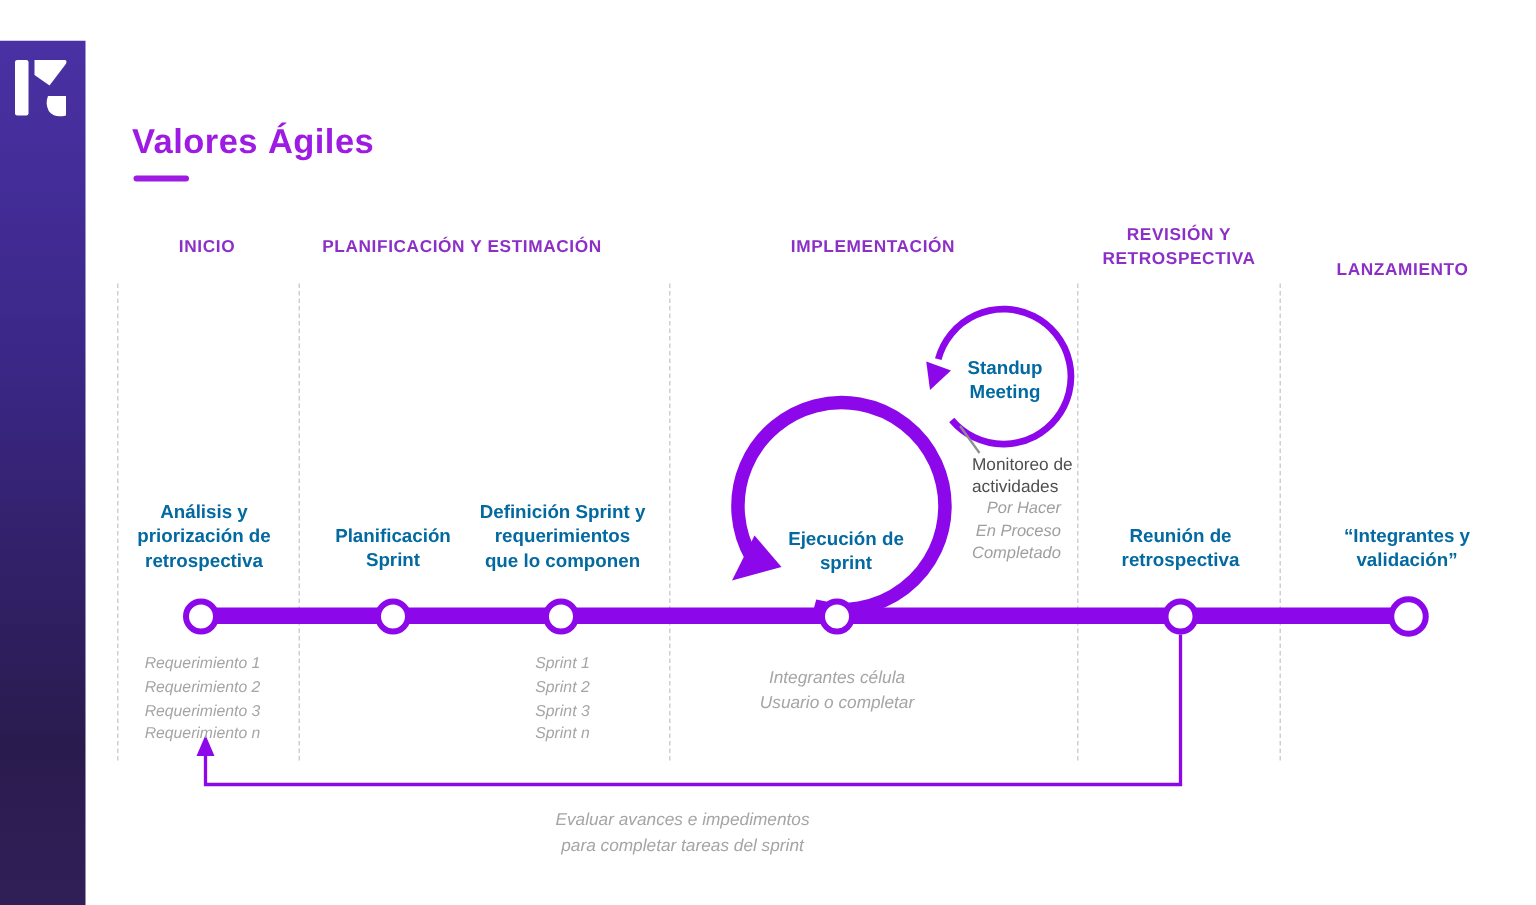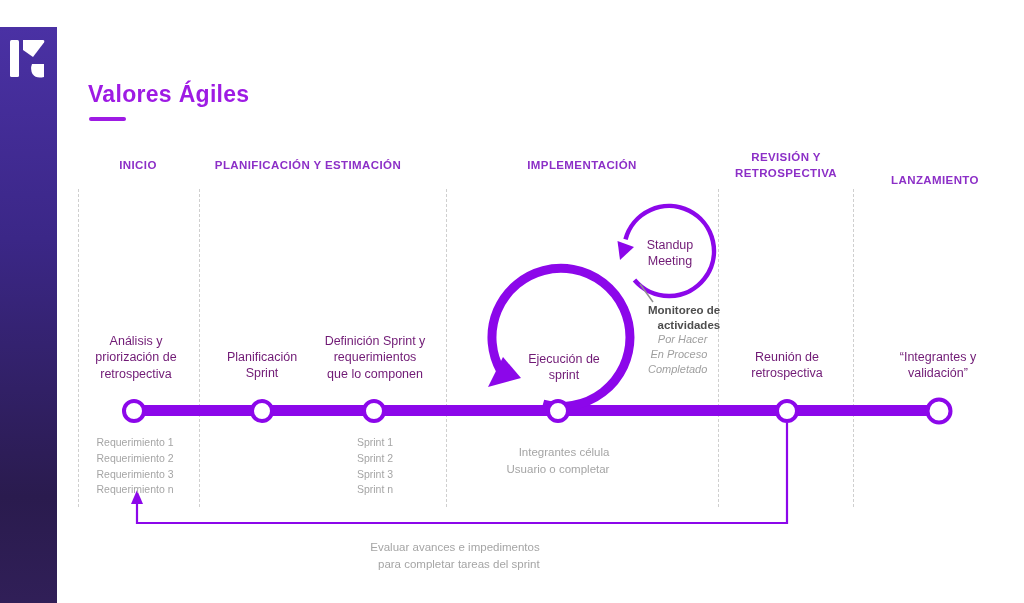--- a/index.html
+++ b/index.html
@@ -33,30 +33,30 @@
   }
   .dot{
     position:absolute;top:384px;width:16px;height:16px;background:#fff;
     border:4.5px solid #8c07ea;border-radius:50%;
     transform:translate(-50%,-50%);z-index:4;box-sizing:content-box;
   }
   .dot.big{width:19px;height:19px;}
   .pre{white-space:pre-line;}
   .mlabel{
     position:absolute;transform:translateX(-50%);text-align:center;
-    font-size:12.5px;font-weight:normal;color:#701a75;line-height:1.3;z-index:5;
+    font-size:12.5px;font-weight:bold;color:#0369a1;line-height:1.3;z-index:5;
   }
   .note{
-    position:absolute;transform:translateX(-50%);text-align:right;
-    font-size:10.5px;color:#a5a5a5;line-height:1.5;z-index:5;
+    position:absolute;transform:translateX(-50%);text-align:center;
+    font-size:10.5px;font-style:italic;color:#a5a5a5;line-height:1.5;z-index:5;
   }
   .note.mid{font-size:11.5px;}
   .montitle{
-    position:absolute;left:648px;top:276px;font-size:11.5px;font-weight:bold;
-    color:#4e4e4e;line-height:1.3;z-index:5;text-align:right;
+    position:absolute;left:648px;top:276px;font-size:11.5px;font-weight:normal;
+    color:#4e4e4e;line-height:1.3;z-index:5;text-align:left;
   }
   .monitems{
     position:absolute;left:648px;top:305px;font-size:11px;font-style:italic;
     color:#9f9f9f;line-height:1.35;z-index:5;text-align:right;
   }
   .overlay{position:absolute;left:0;top:0;width:1024px;height:603px;z-index:3;pointer-events:none;}
 </style>
 </head>
 <body>
 

